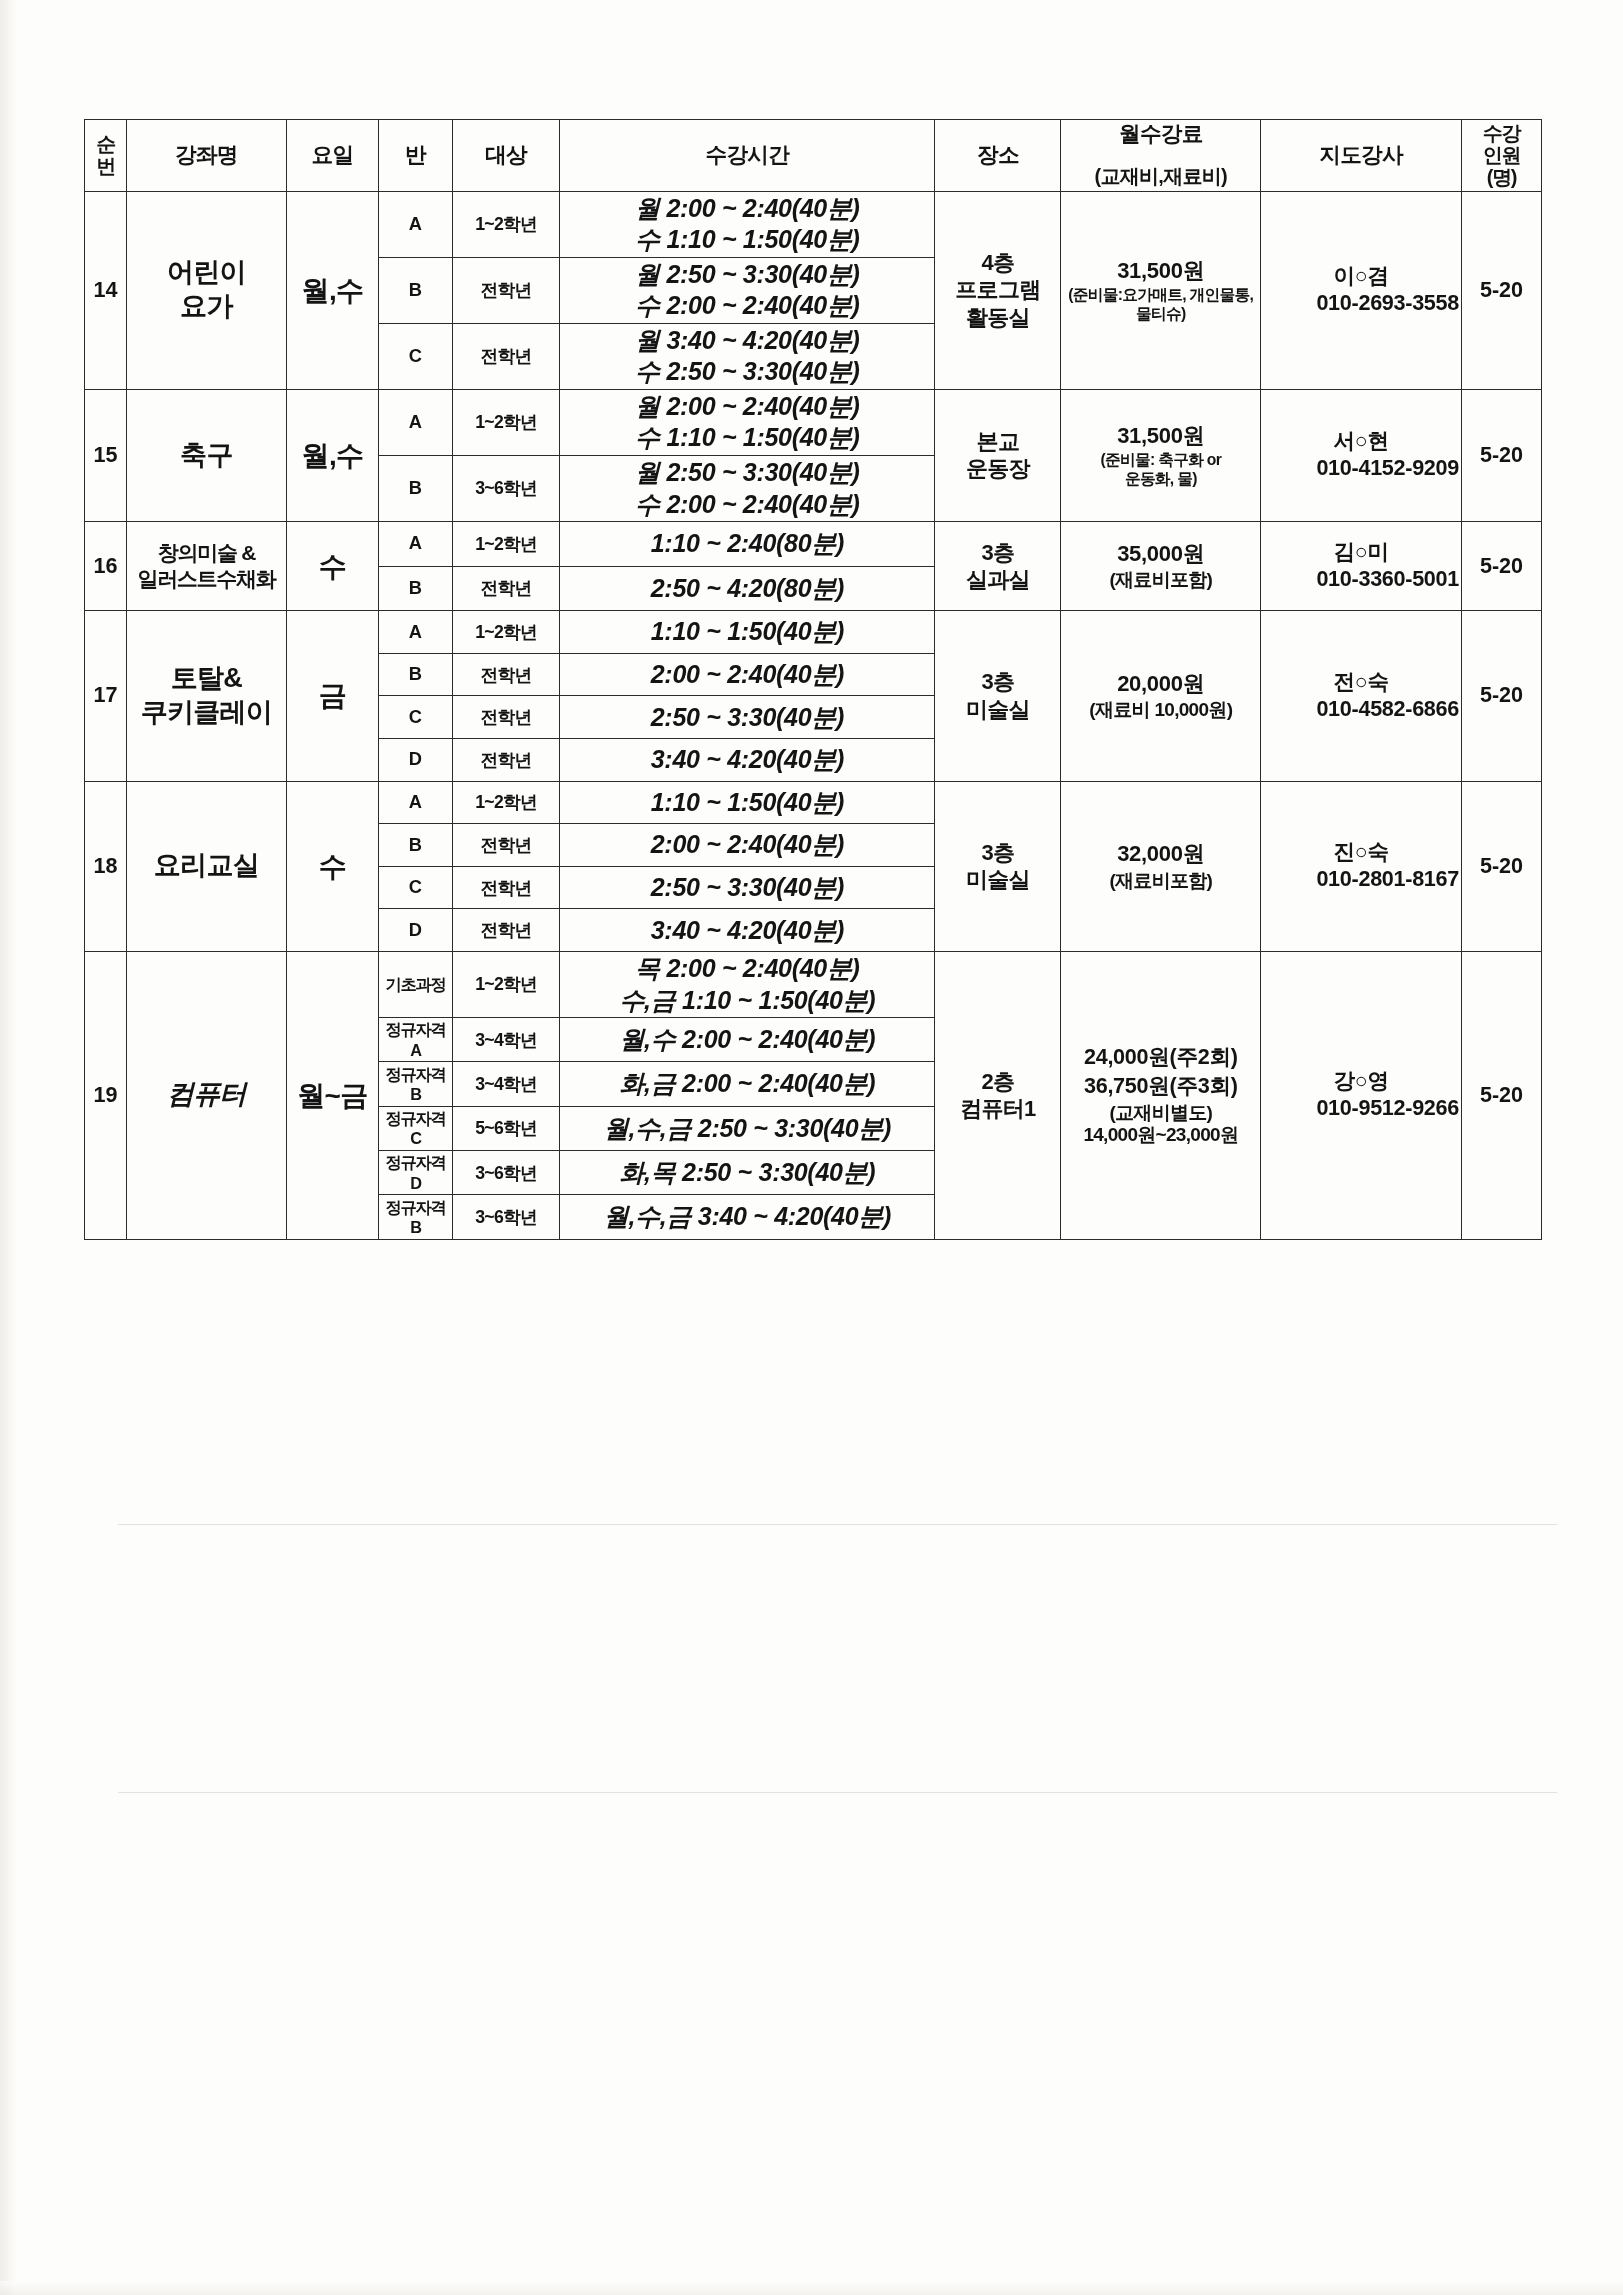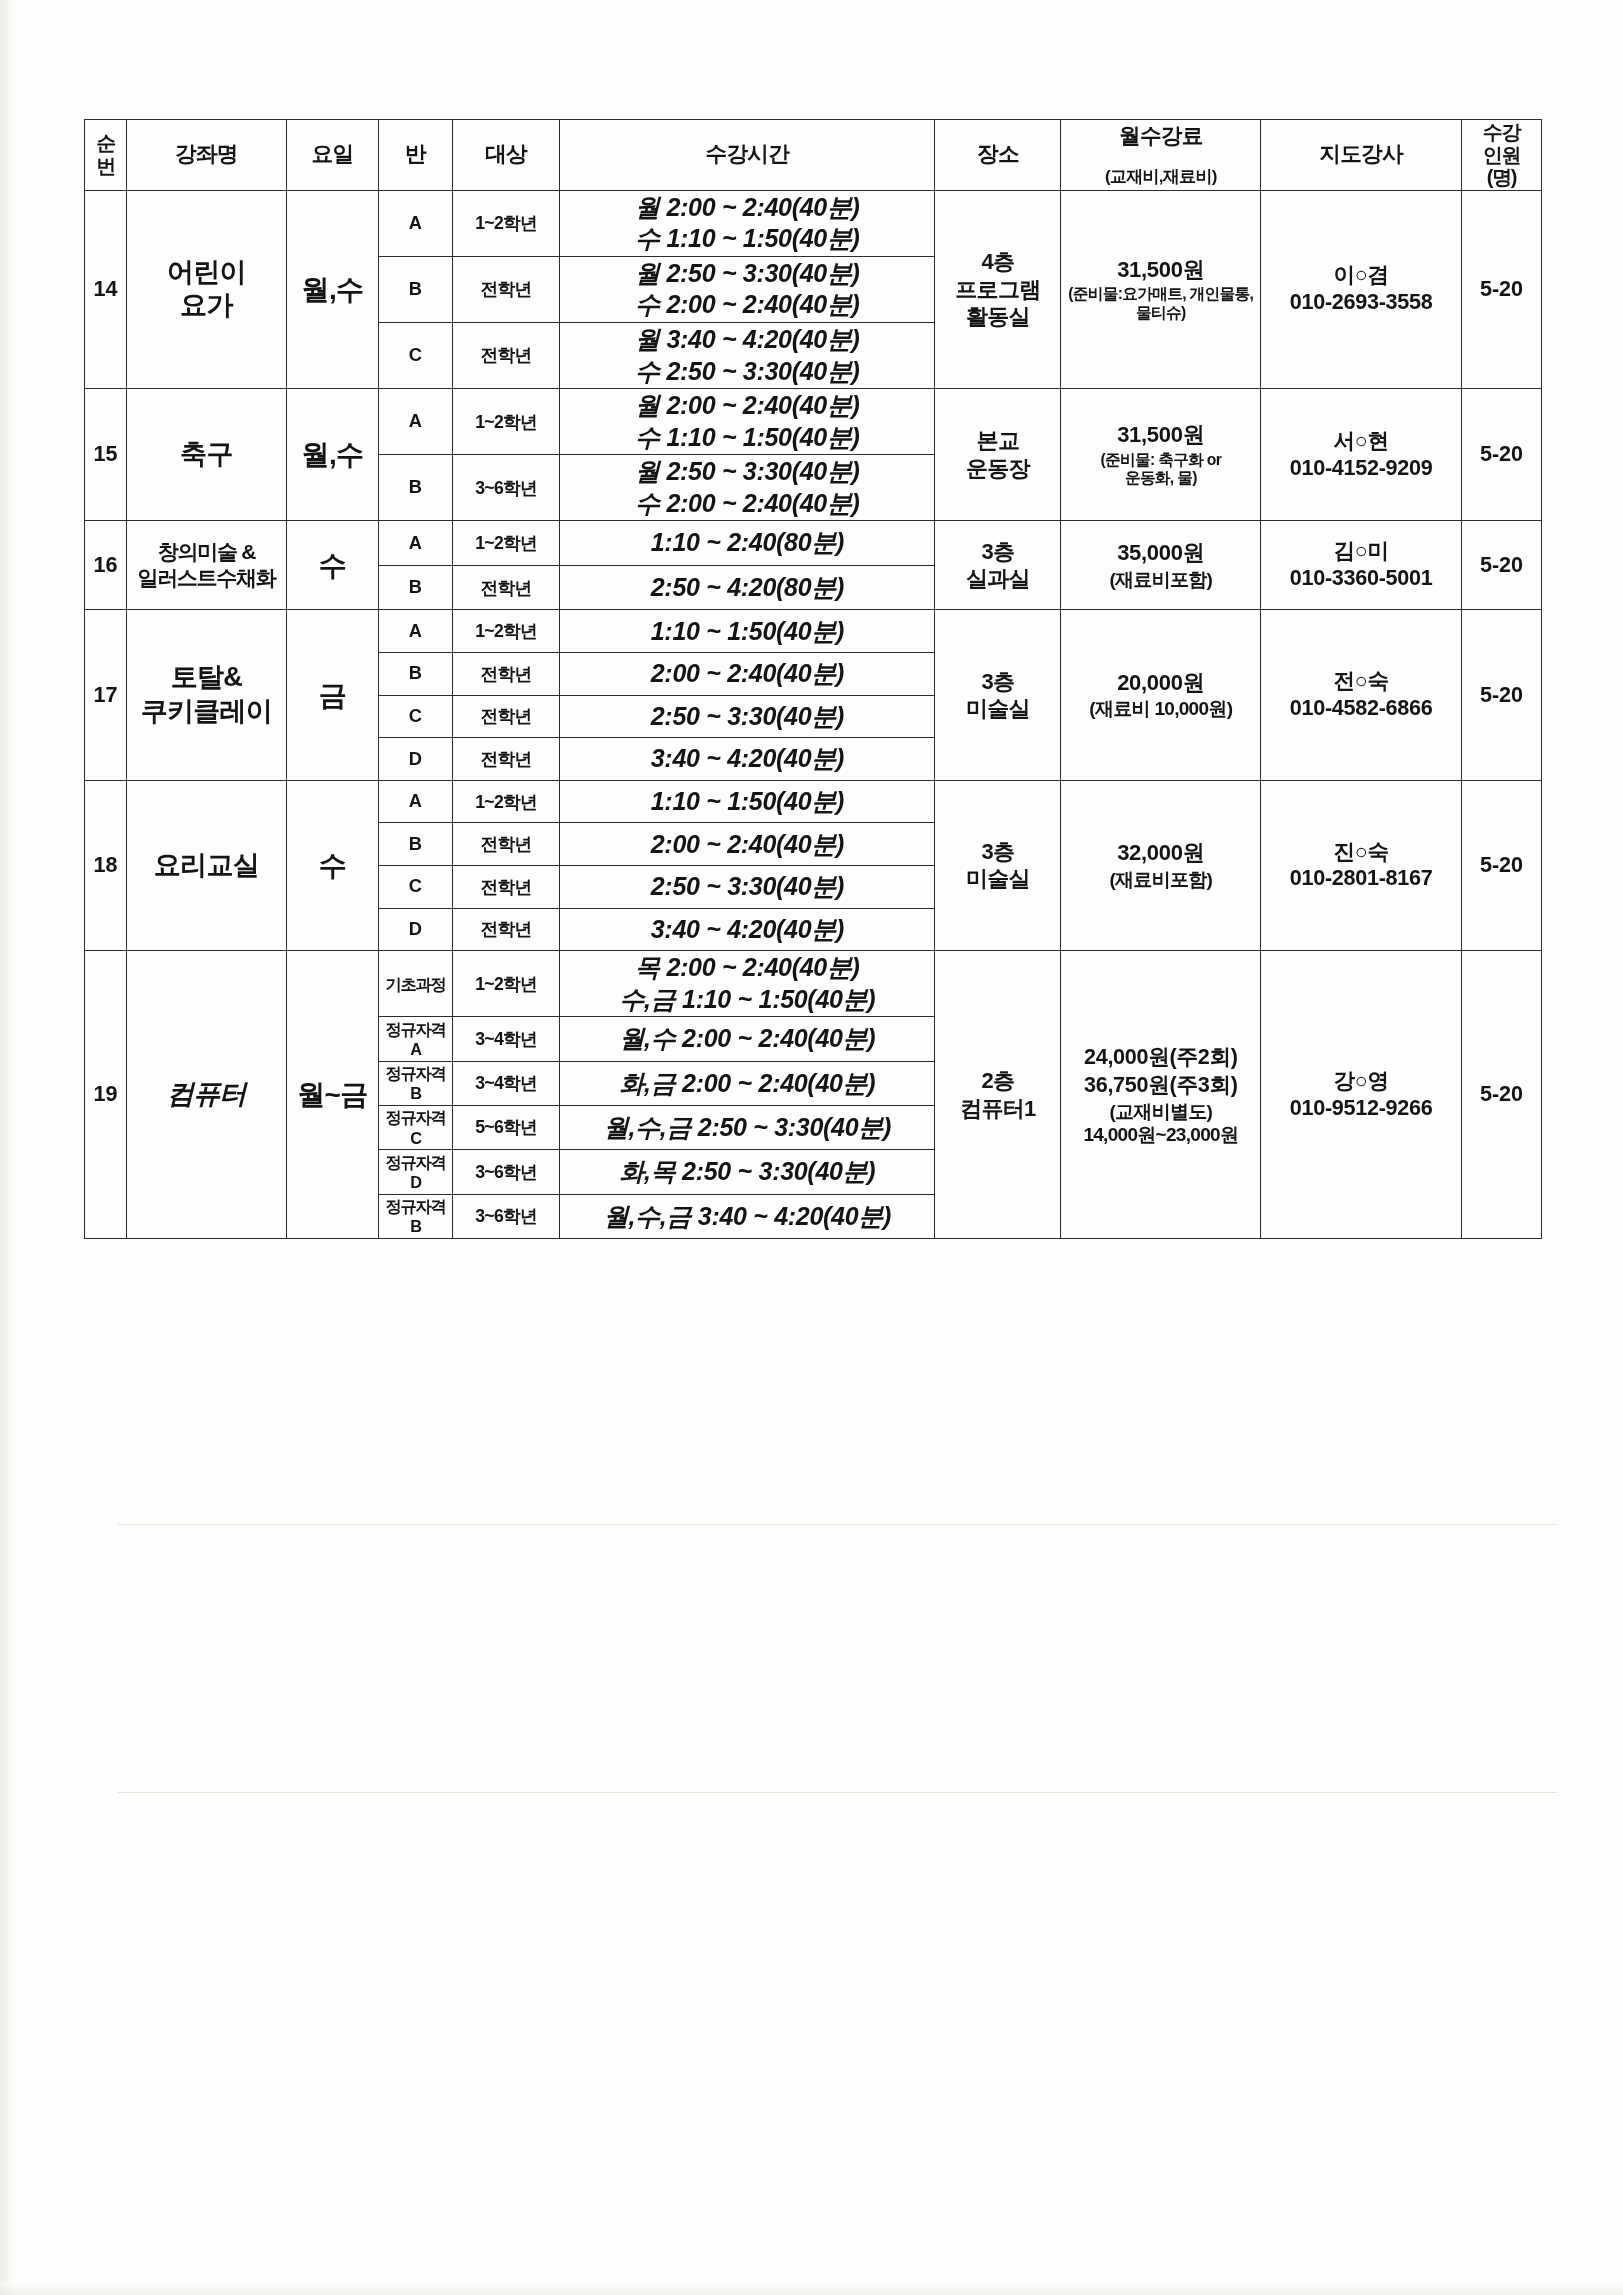--- a/index.html
+++ b/index.html
@@ -95,21 +95,21 @@
   td.cls       { font-size: 18.3px; }
   td.cls.small { font-size: 16.3px; letter-spacing: -1.3px; }
   td.target    { font-size: 17.7px; letter-spacing: -0.7px; }
   td.time      { font-size: 25px; letter-spacing: -0.3px; white-space: pre-line; line-height: 1.24; font-style: italic; }
   td.place     { font-size: 22px; line-height: 1.2; letter-spacing: -0.7px; white-space: pre-line; }
   td.fee       { font-size: 22px; line-height: 1.25; letter-spacing: -0.3px; }
   td.fee .sub  { display: block; font-size: 15.7px; letter-spacing: -0.7px; line-height: 1.2; margin-top: 2px; }
   td.fee .multi{ display: block; font-size: 21.6px; line-height: 1.3; }
   td.teacher   { font-size: 21.6px; line-height: 1.3; letter-spacing: -0.3px; }
   td.teacher .nm { display: block; }
-  td.teacher .ph { display: block; }
+  td.teacher .ph { display: block; text-align: right; }
   td.cap       { font-size: 21.6px; }
 </style>
 </head>
 <body>
 
 <div class="page">
   <div class="scan-edge-left"></div>
   <div class="scan-edge-bottom"></div>
   <div class="scan-line" style="top:1524px;"></div>
   <div class="scan-line" style="top:1792px;"></div>
@@ -134,21 +134,21 @@
             <span>순번</span>
           </td>
           <td>강좌명</td>
           <td>요일</td>
           <td>반</td>
           <td>대상</td>
           <td>수강시간</td>
           <td>장소</td>
           <td>
             <div>월수강료</div>
-            <div class="tight" style="font-size:17px;margin-top:16px;">(교재비,재료비)</div>
+            <div class="tight" style="font-size:20px;margin-top:16px;">(교재비,재료비)</div>
           </td>
           <td>지도강사</td>
           <td class="tight">
             <div>수강</div>
             <div>인원</div>
             <div>(명)</div>
           </td>
         </tr>
       </thead>
       <tbody>

